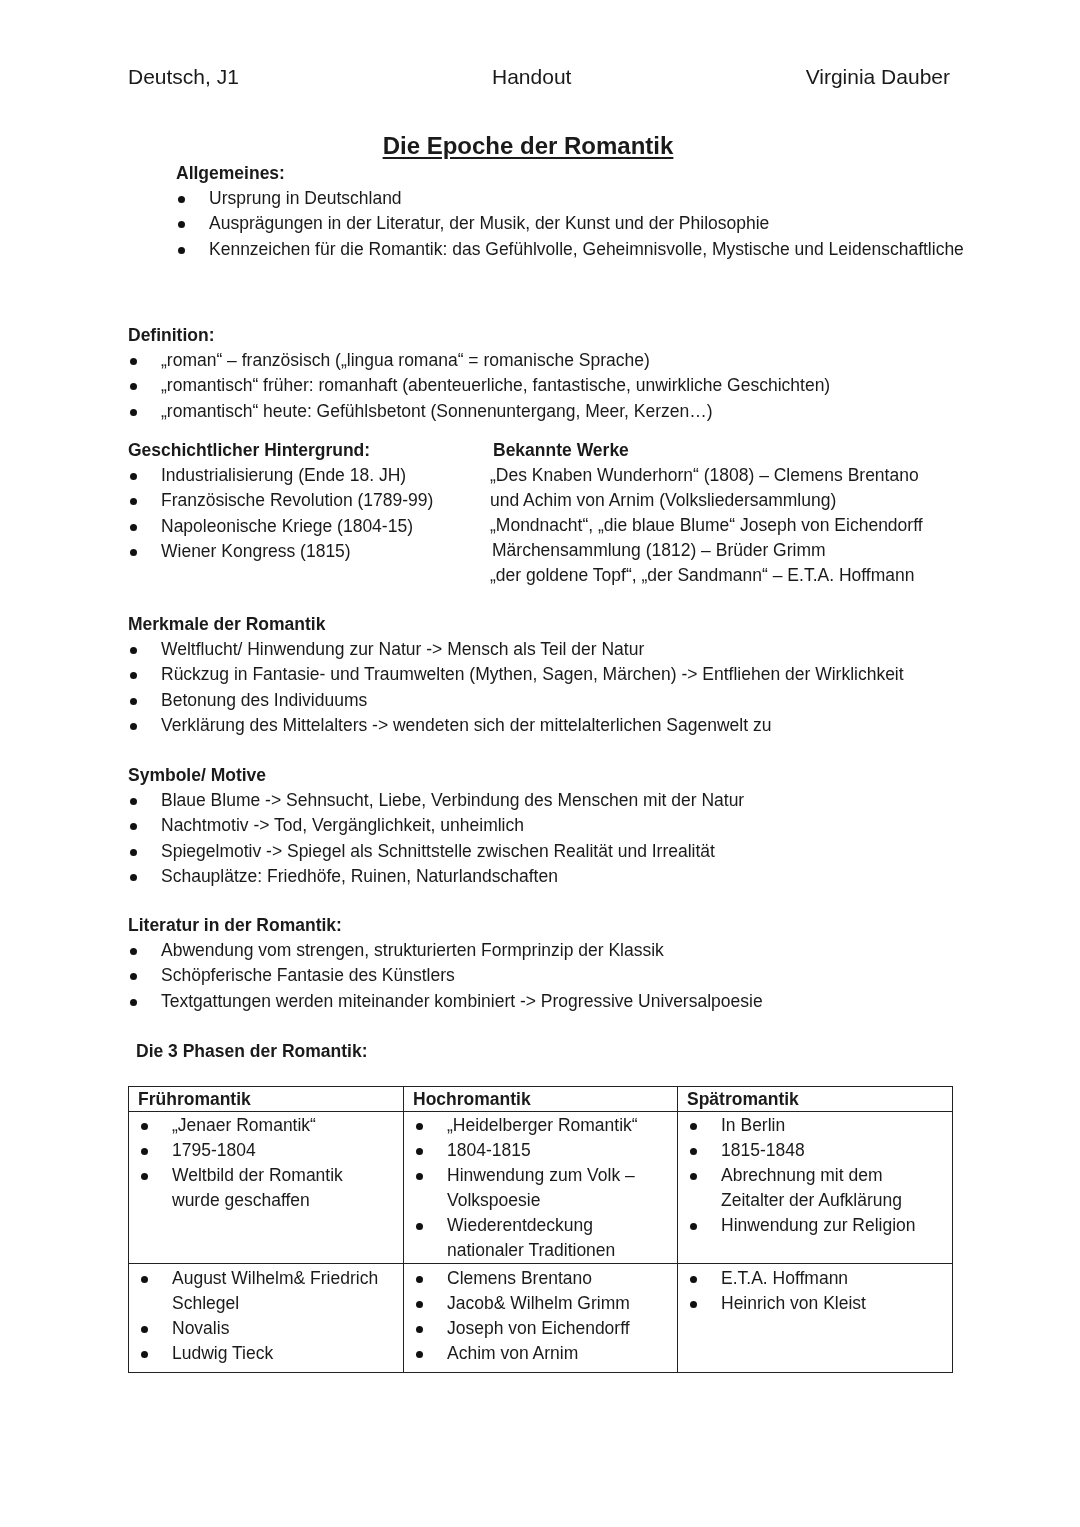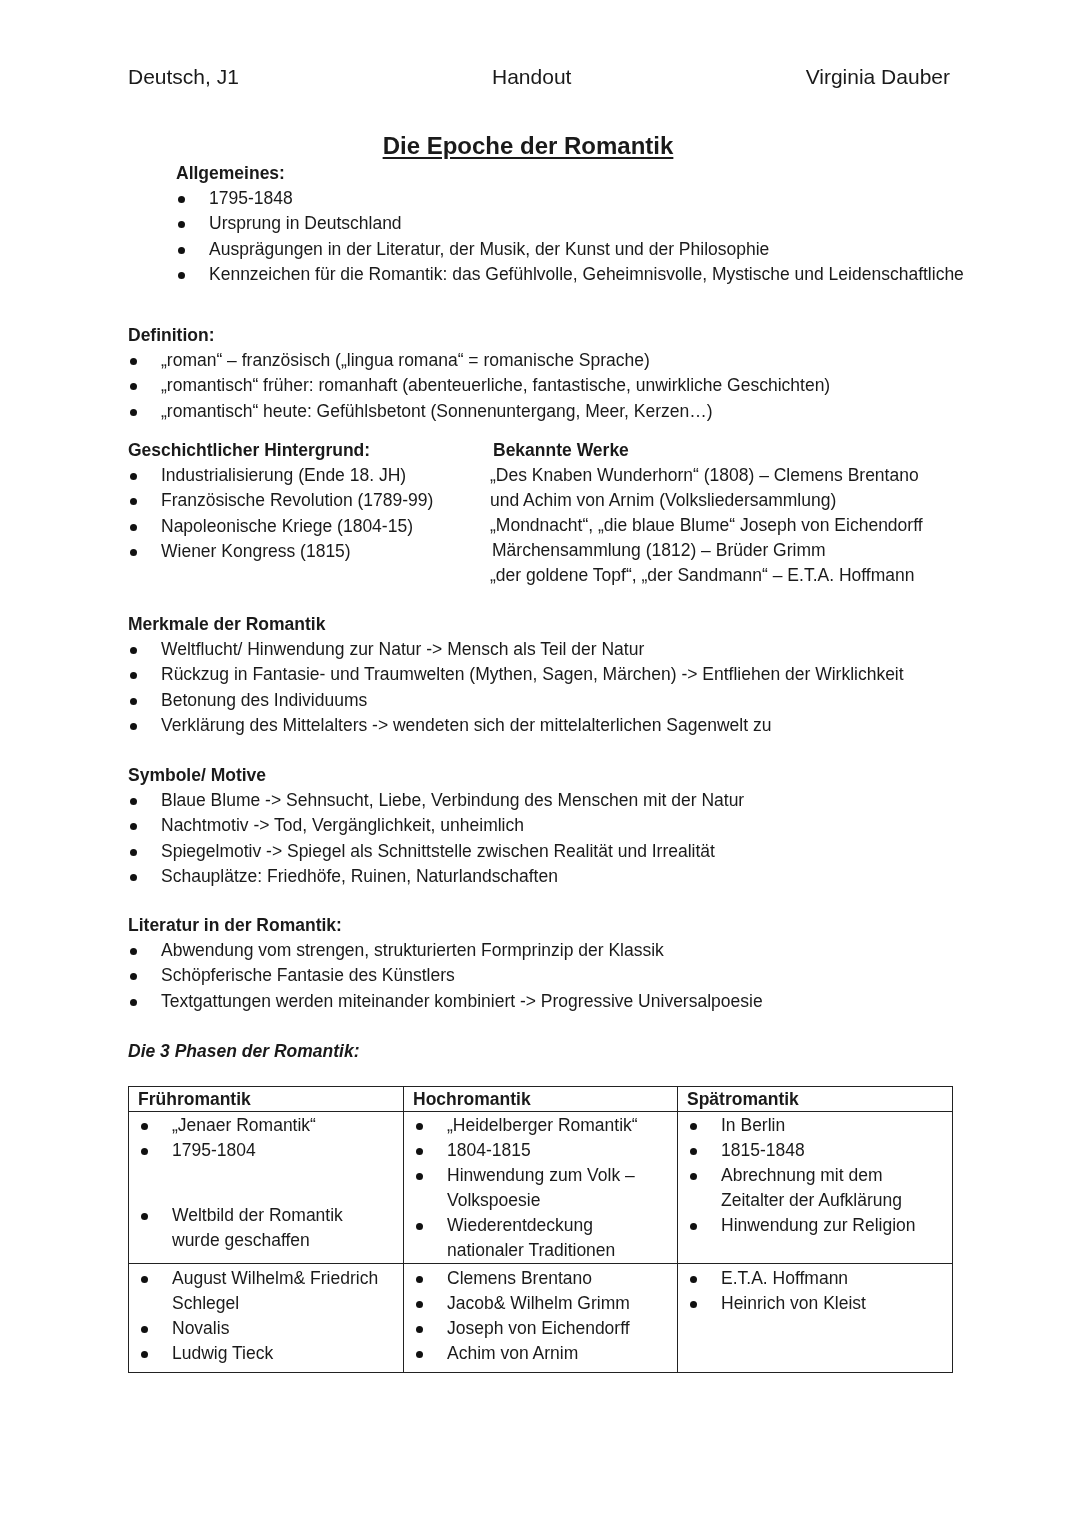--- a/index.html
+++ b/index.html
@@ -43,21 +43,20 @@
 
 <div class="abs hdr" style="left:128px;">Deutsch, J1</div>
 <div class="abs hdr" style="left:492px;">Handout</div>
 <div class="abs hdr" style="right:130px;">Virginia Dauber</div>
 
 <div class="abs title"><span>Die Epoche der Romantik</span></div>
 
 <div class="abs" style="left:128px; top:161px; width:840px;margin-left:48px;">
   <div class="section-heading">Allgemeines:</div>
   <ul class="bul">
-    <li>1795-1848</li>
     <li>Ursprung in Deutschland</li>
     <li>Ausprägungen in der Literatur, der Musik, der Kunst und der Philosophie</li>
     <li>Kennzeichen für die Romantik: das Gefühlvolle, Geheimnisvolle, Mystische und Leidenschaftliche</li>
   </ul>
 </div>
 
 <div class="abs" style="left:128px; top:312px; width:840px;margin-top:11px;">
   <div class="section-heading">Definition:</div>
   <ul class="bul">
     <li>„roman“ – französisch („lingua romana“ = romanische Sprache)</li>
@@ -107,40 +106,40 @@
 
 <div class="abs" style="left:128px; top:913px; width:840px;">
   <div class="section-heading">Literatur in der Romantik:</div>
   <ul class="bul">
     <li>Abwendung vom strengen, strukturierten Formprinzip der Klassik</li>
     <li>Schöpferische Fantasie des Künstlers</li>
     <li>Textgattungen werden miteinander kombiniert -&gt; Progressive Universalpoesie</li>
   </ul>
 </div>
 
-<div class="abs section-heading" style="left:128px; top:1039px;font-style:italic;">Die 3 Phasen der Romantik:</div>
+<div class="abs section-heading" style="left:136px; top:1039px;">Die 3 Phasen der Romantik:</div>
 
 <table class="phases">
   <colgroup>
       <col style="width:275px">
       <col style="width:274px">
       <col style="width:275px">
     </colgroup>
   <tbody>
       <tr>
     <th>Frühromantik</th>
     <th>Hochromantik</th>
     <th>Spätromantik</th>
   </tr>
   <tr>
     <td class="row1">
       <ul class="bul">
         <li>„Jenaer Romantik“</li>
         <li>1795-1804</li>
-        <li style="padding-right:30px;margin-top:40px;">Weltbild der Romantik wurde geschaffen</li>
+        <li style="padding-right:30px;">Weltbild der Romantik wurde geschaffen</li>
       </ul>
     </td>
     <td class="row1">
       <ul class="bul">
         <li>„Heidelberger Romantik“</li>
         <li>1804-1815</li>
         <li style="padding-right:30px;">Hinwendung zum Volk – Volkspoesie</li>
         <li style="padding-right:30px;">Wiederentdeckung nationaler Traditionen</li>
       </ul>
     </td>

